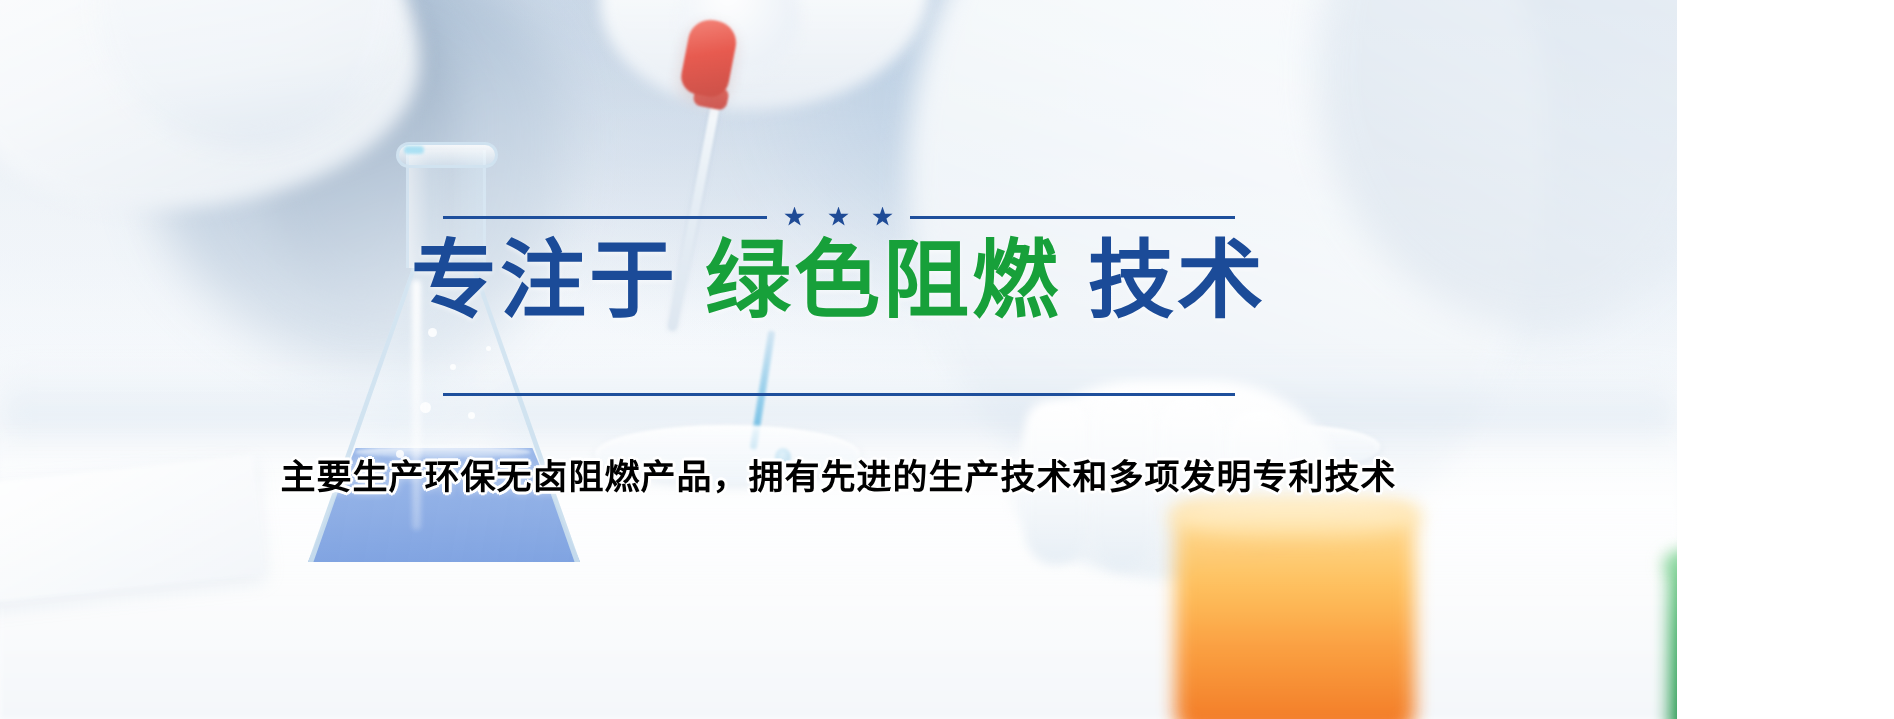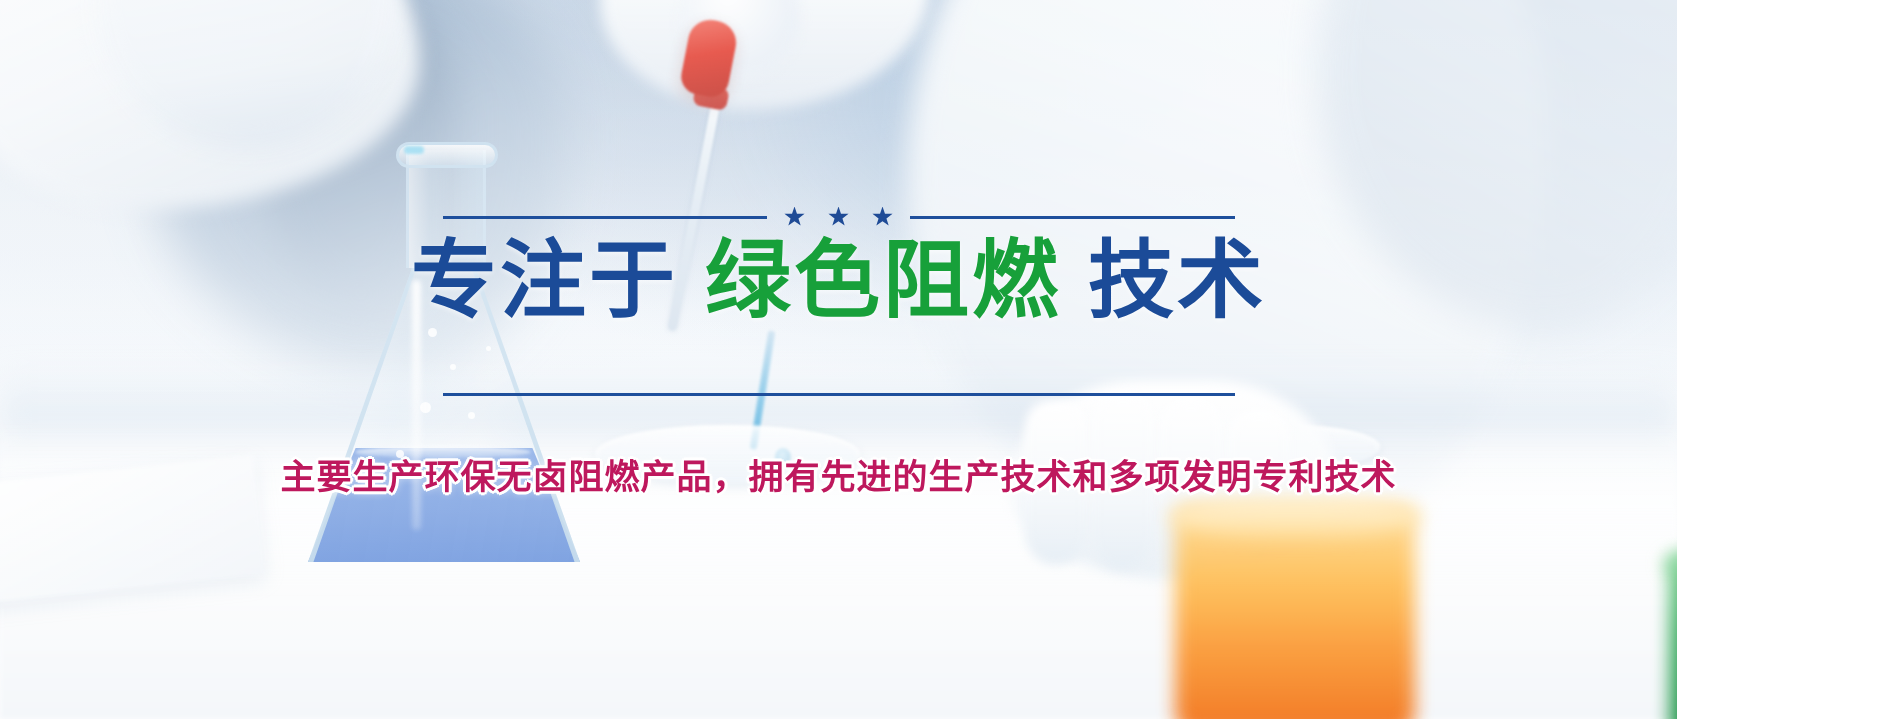--- a/index.html
+++ b/index.html
@@ -317,21 +317,21 @@
     color:#1f4e9c;
     white-space:nowrap;
     text-shadow:0 1px 3px rgba(255,255,255,.75);
   }
 
   .desc{
     margin-top:52px;
     font-size:35px;
     font-weight:bold;
     letter-spacing:1px;
-    color:#be185d;
+    color:#000000;
     white-space:nowrap;
     text-shadow:
       -2px -2px 0 #fff,  2px -2px 0 #fff,
       -2px  2px 0 #fff,  2px  2px 0 #fff,
       -3px  0   0 #fff,  3px  0   0 #fff,
        0   -3px 0 #fff,  0    3px 0 #fff,
        0 0 10px rgba(255,255,255,.95);
   }
 </style>
 </head>

